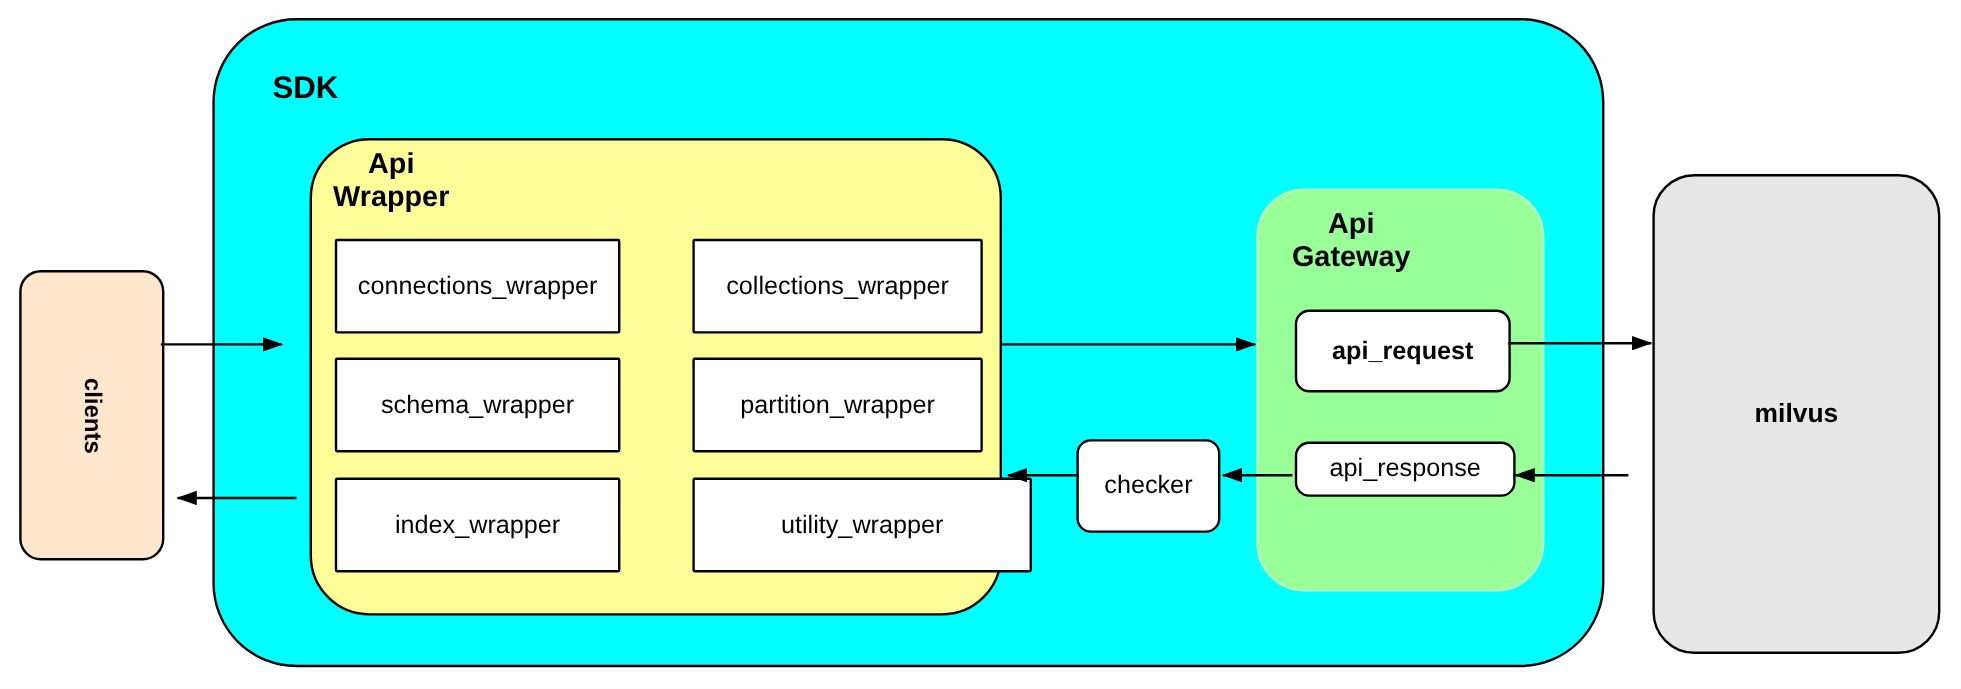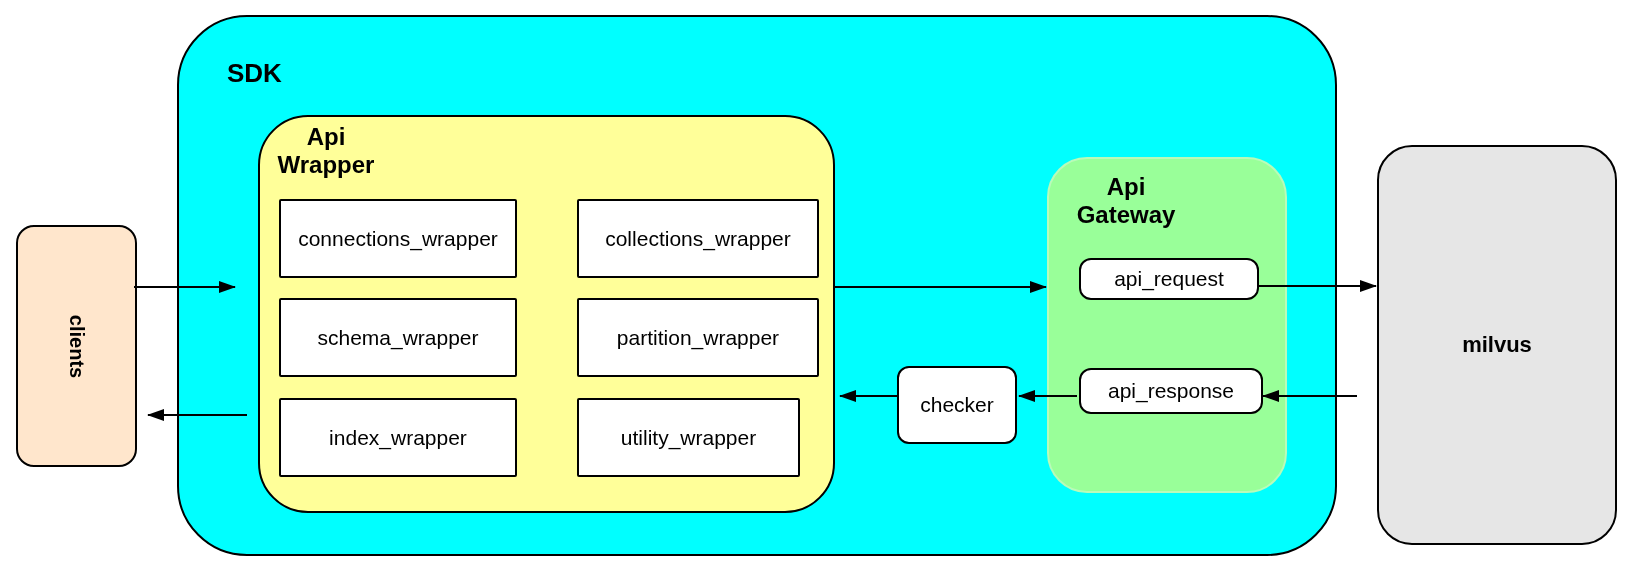--- a/index.html
+++ b/index.html
@@ -40,40 +40,40 @@
   .wbox{
     position:absolute;box-sizing:border-box;height:79px;
     background:var(--box_fill);border:2px solid var(--stroke);border-radius:2px;
     display:flex;align-items:center;justify-content:center;font-size:21px;white-space:nowrap;
   }
   .wb0{left:19px;top:82px;width:238px;}
   .wb1{left:317px;top:82px;width:242px;}
   .wb2{left:19px;top:181px;width:238px;text-align:right;}
   .wb3{left:317px;top:181px;width:242px;}
   .wb4{left:19px;top:281px;width:238px;}
-  .wb5{left:317px;top:281px;width:223px;}
+  .wb5{left:317px;top:281px;width:283px;}
   .checker{
     left:897px;top:366px;width:120px;height:78px;
     background:var(--box_fill);border:2px solid var(--stroke);border-radius:12px;
     display:flex;align-items:center;justify-content:center;font-size:21px;
   }
   .api-gateway{
     left:1047px;top:157px;width:240px;height:336px;
     background:var(--api_gateway_fill);border:2px solid var(--api_gateway_stroke);border-radius:40px;
   }
   .api-gateway-label{
     position:absolute;left:14px;top:14px;width:126px;text-align:center;
     font-weight:bold;font-size:24px;line-height:1.15;white-space:pre-line;
   }
   .gbox{
     position:absolute;box-sizing:border-box;
     background:var(--box_fill);border:2px solid var(--stroke);border-radius:12px;
     display:flex;align-items:center;justify-content:center;font-size:21px;white-space:nowrap;
   }
-  .api-request{left:30px;top:99px;width:180px;height:42px;}
+  .api-request{left:30px;top:99px;width:180px;height:69px;font-weight:bold;}
   .api-response{left:30px;top:209px;width:184px;height:46px;}
   .milvus{
     left:1377px;top:145px;width:240px;height:400px;
     background:var(--milvus_fill);border:2px solid var(--stroke);border-radius:35px;
     display:flex;align-items:center;justify-content:center;font-weight:bold;font-size:22px;
   }
   .edges{position:absolute;left:0;top:0;width:1634px;height:574px;pointer-events:none;z-index:10;}
 </style>
 </head>
 <body>

